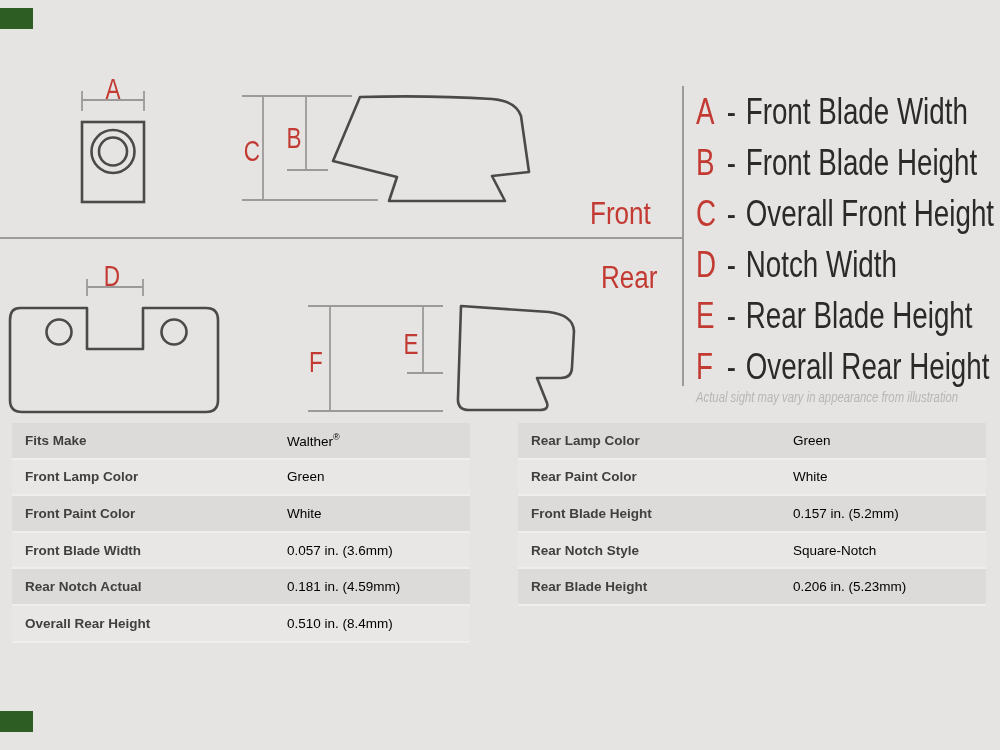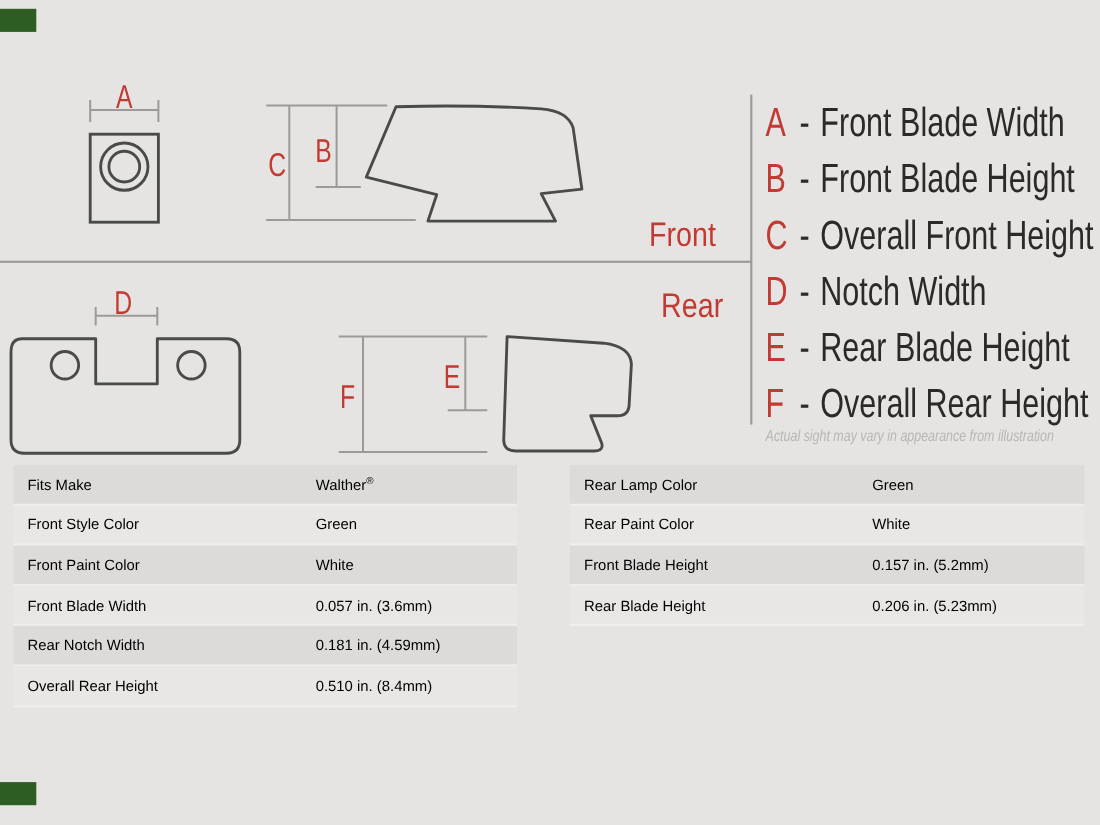--- a/index.html
+++ b/index.html
@@ -33,21 +33,21 @@
       transform:scaleX(.78);transform-origin:left top;}
 
   
   .spec-table{position:absolute;top:423px;}
   .spec-table.left{left:12px;width:458px;}
   .spec-table.right{left:518px;width:468px;}
   .spec-row{position:relative;height:34.6px;border-bottom:2px solid #efeeec;
       display:flex;align-items:center;}
   .spec-row:nth-child(odd){background:#dcdbd9;}
   .spec-row:nth-child(even){background:#e8e7e5;}
-  .spec-label{padding-left:13px;font-weight:normal;font-size:13.5px;color:#000000;}
+  .spec-label{padding-left:13px;font-weight:bold;font-size:13.5px;color:#404040;}
   .spec-value{position:absolute;left:275px;font-size:13.5px;color:#000000;}
   .spec-value sup{font-size:9px;}
 </style>
 </head>
 <body>
 
 <div class="stage">
 
   <div class="green-tab" style="top:8px"></div>
   <div class="green-tab" style="top:711px"></div>
@@ -116,33 +116,33 @@
     </div>
   </div>
   <div class="note">Actual sight may vary in appearance from illustration</div>
 
   <div class="spec-table left">
     <div class="spec-row">
       <span class="spec-label">Fits Make</span>
       <span class="spec-value"><span>Walther</span><sup>®</sup></span>
     </div>
     <div class="spec-row">
-      <span class="spec-label">Front Style Color</span>
+      <span class="spec-label">Front Lamp Color</span>
       <span class="spec-value">Green</span>
     </div>
     <div class="spec-row">
       <span class="spec-label">Front Paint Color</span>
       <span class="spec-value">White</span>
     </div>
     <div class="spec-row">
       <span class="spec-label">Front Blade Width</span>
       <span class="spec-value">0.057 in. (3.6mm)</span>
     </div>
     <div class="spec-row">
-      <span class="spec-label">Rear Notch Width</span>
+      <span class="spec-label">Rear Notch Actual</span>
       <span class="spec-value">0.181 in. (4.59mm)</span>
     </div>
     <div class="spec-row">
       <span class="spec-label">Overall Rear Height</span>
       <span class="spec-value">0.510 in. (8.4mm)</span>
     </div>
   </div>
 
   <div class="spec-table right">
     <div class="spec-row">
@@ -151,18 +151,22 @@
     </div>
     <div class="spec-row">
       <span class="spec-label">Rear Paint Color</span>
       <span class="spec-value">White</span>
     </div>
     <div class="spec-row">
       <span class="spec-label">Front Blade Height</span>
       <span class="spec-value">0.157 in. (5.2mm)</span>
     </div>
     <div class="spec-row">
+      <span class="spec-label">Rear Notch Style</span>
+      <span class="spec-value">Square-Notch</span>
+    </div>
+    <div class="spec-row">
       <span class="spec-label">Rear Blade Height</span>
       <span class="spec-value">0.206 in. (5.23mm)</span>
     </div>
   </div>
 
 </div>
 
 </body></html>

